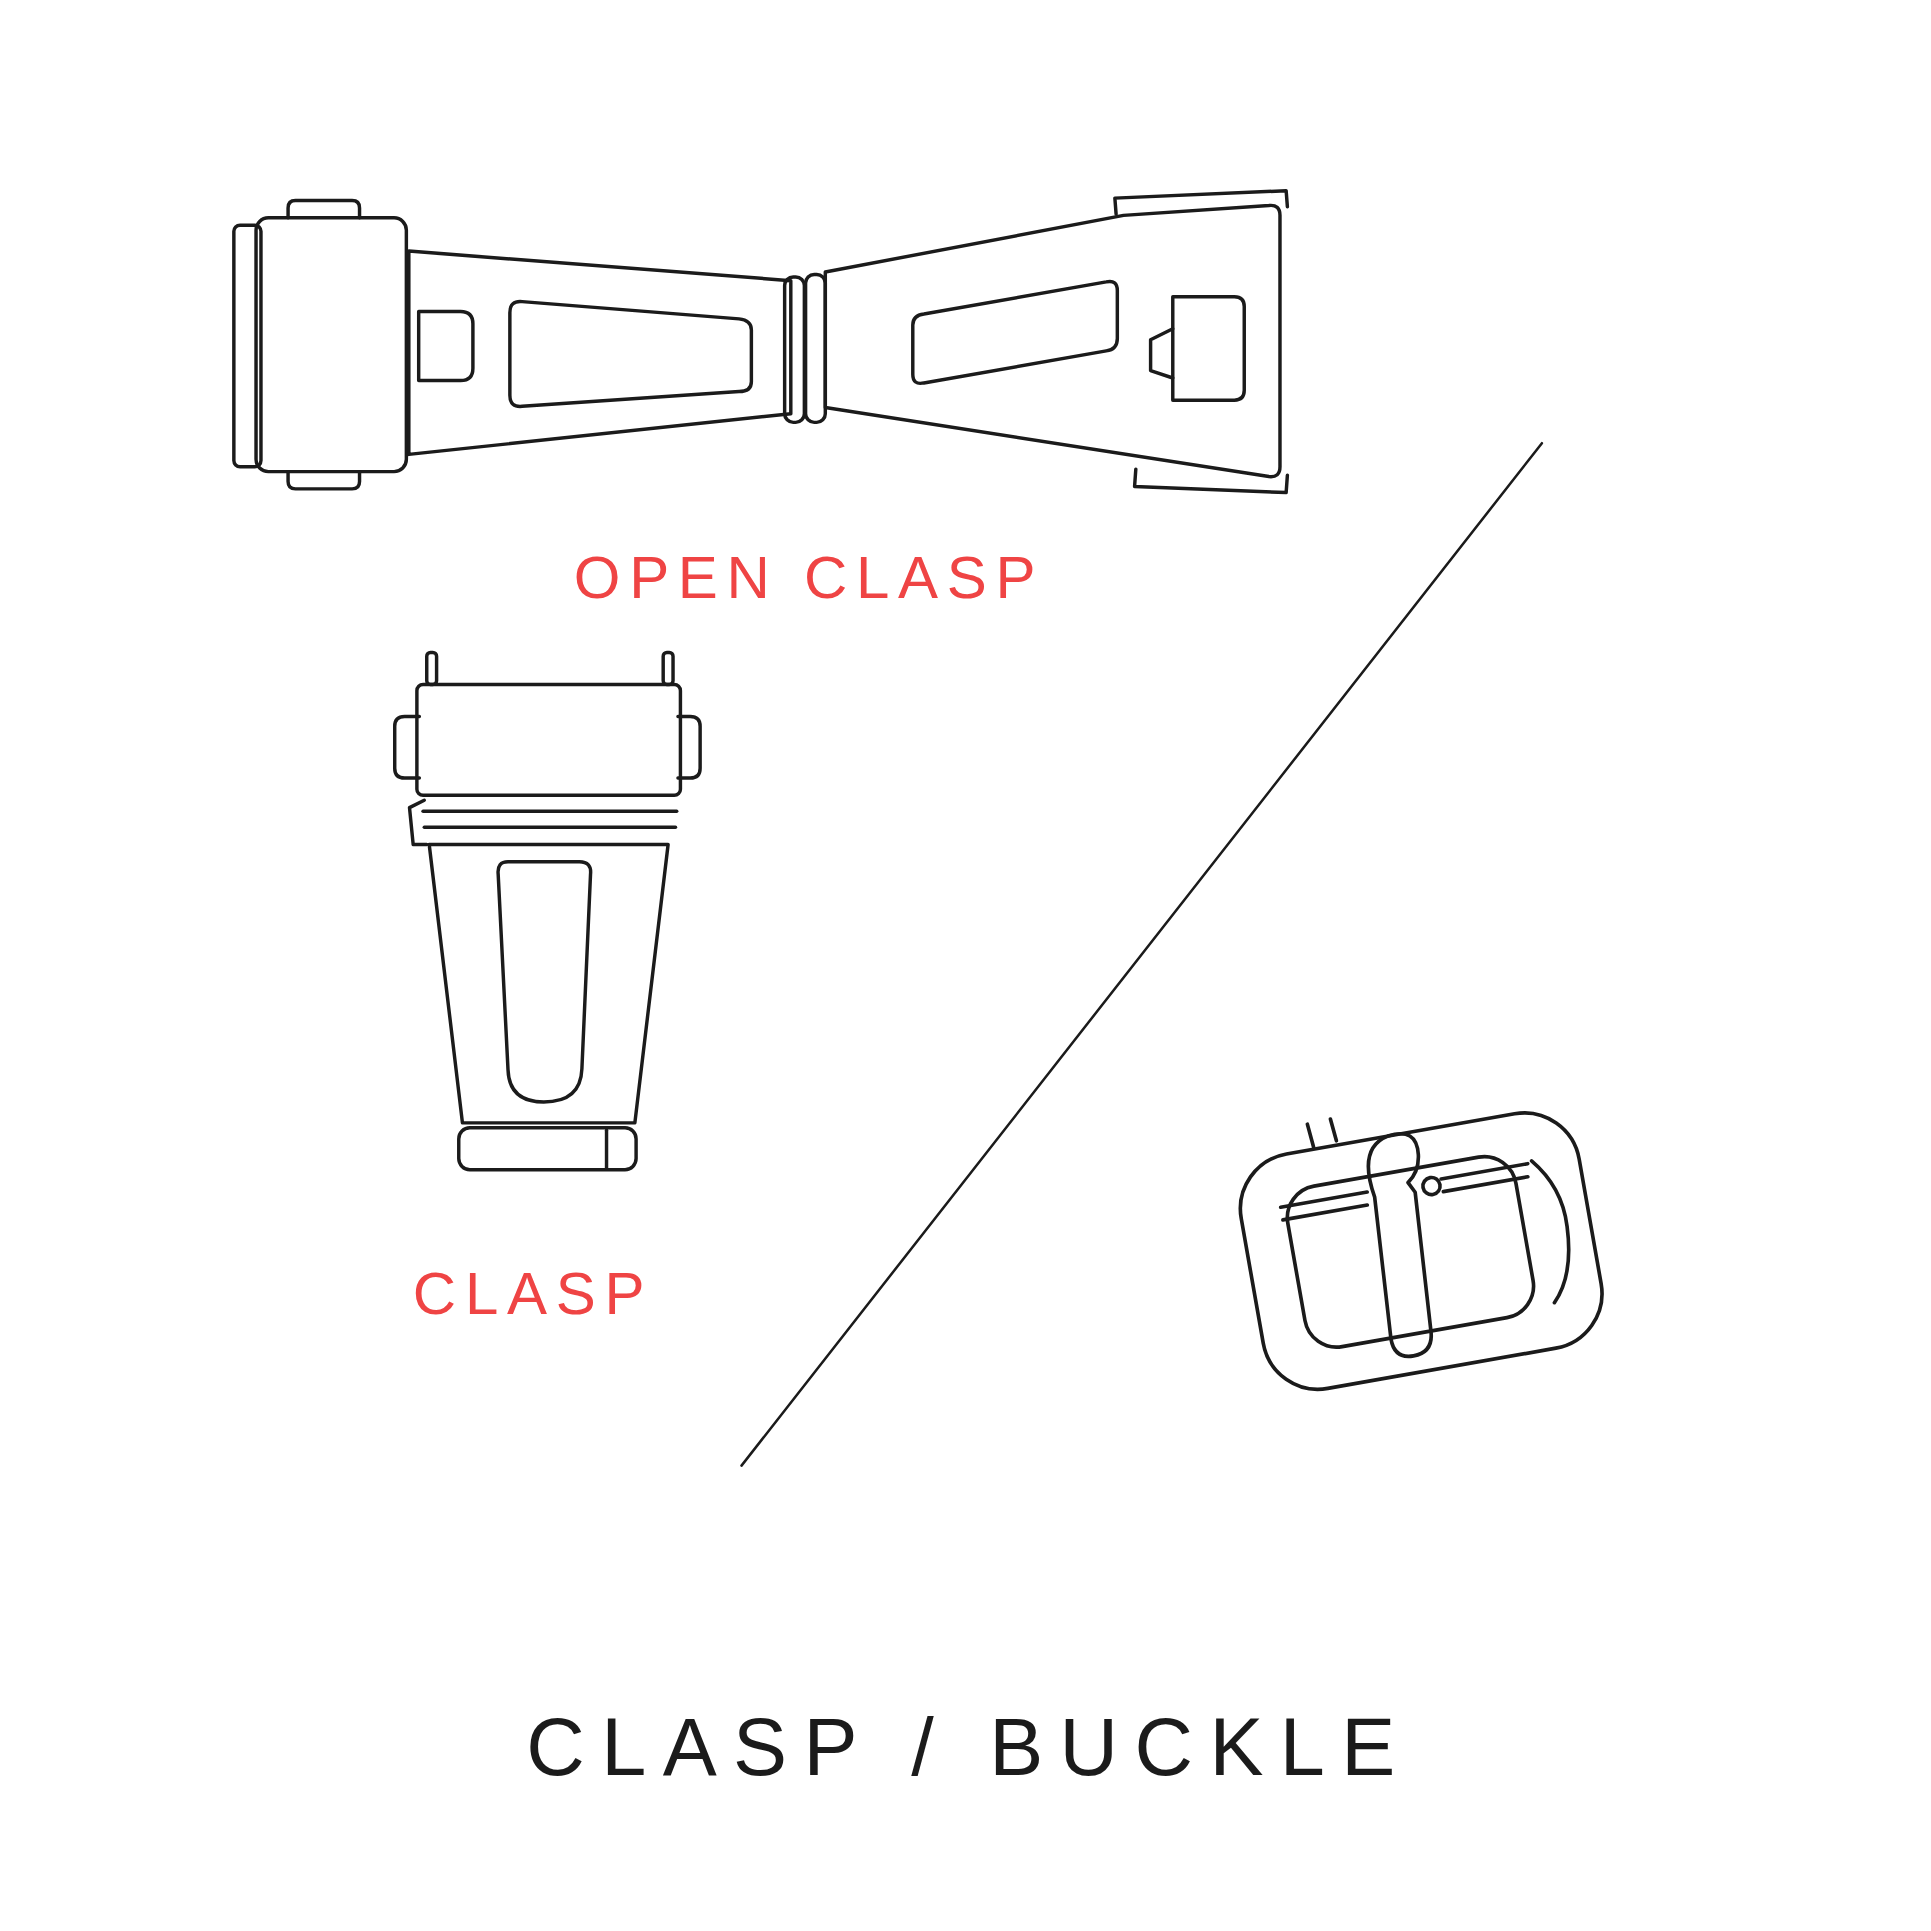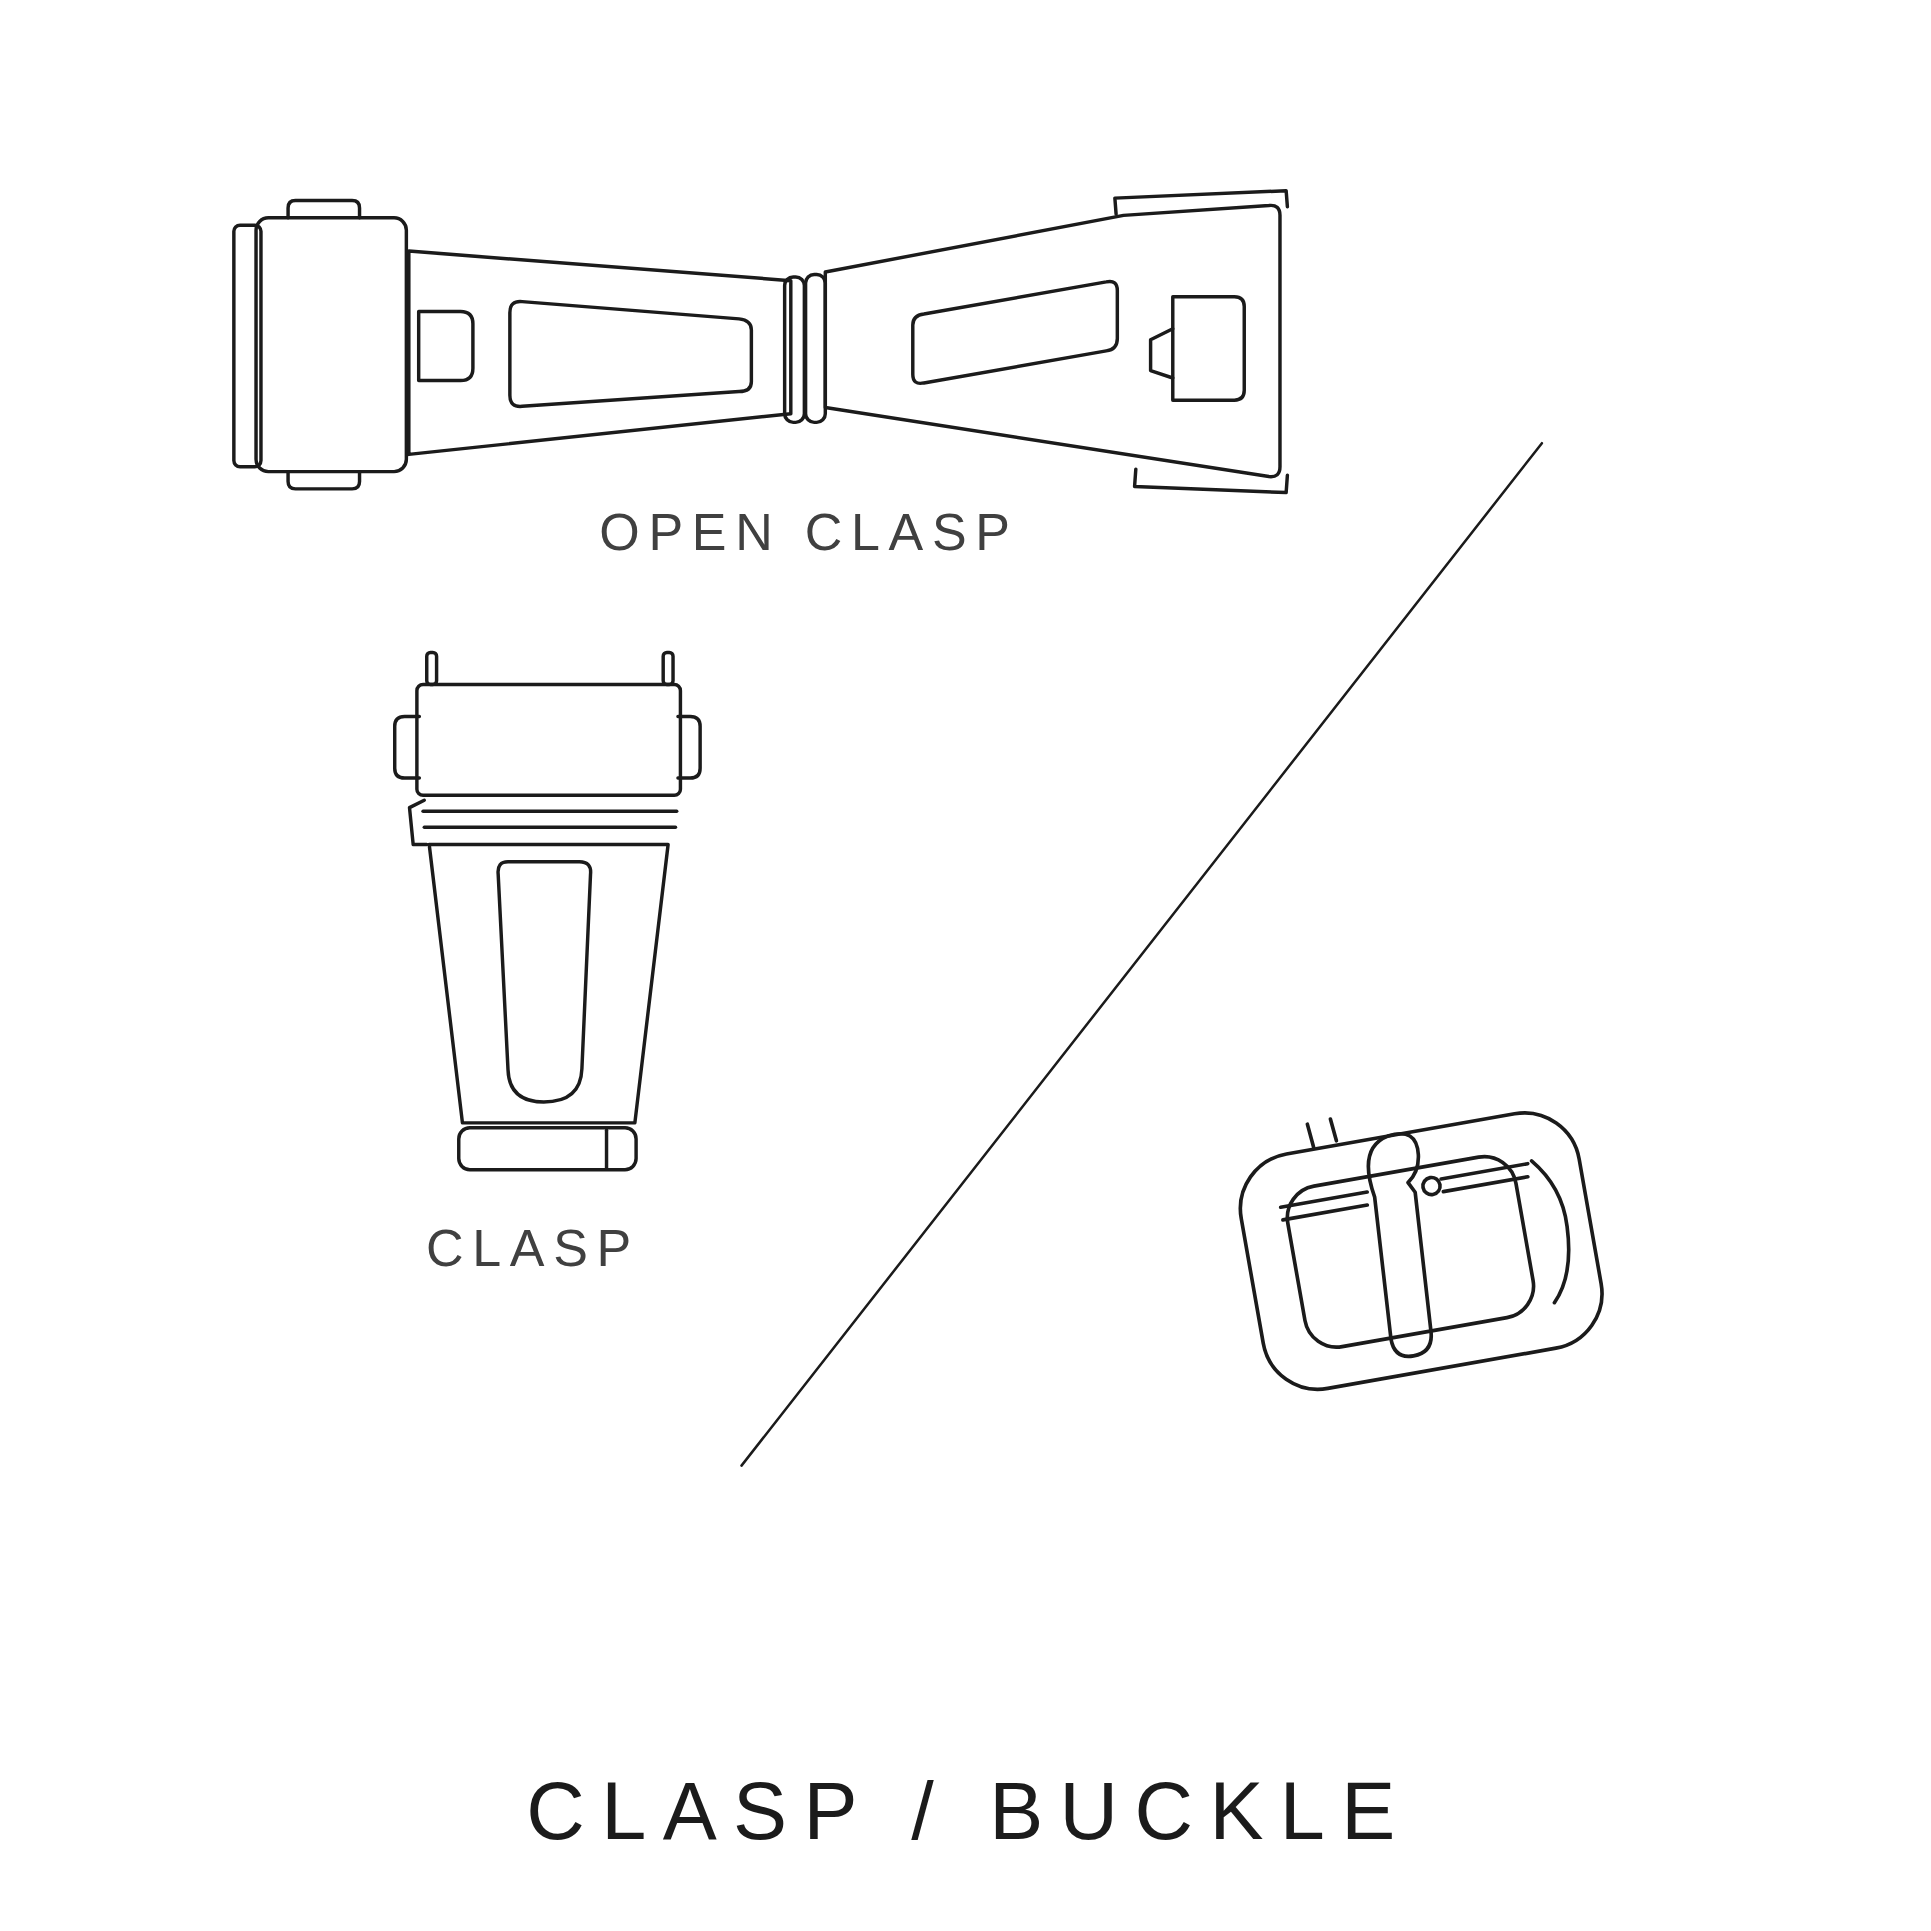--- a/index.html
+++ b/index.html
@@ -32,32 +32,33 @@
     stroke-linecap: round;
   }
   .open-clasp   { left: 224px;  top: 183px;  width: 1072px; height: 321px; }
   .closed-clasp { left: 382px;  top: 650px;  width: 321px;  height: 532px; }
   .buckle       { left: 1228px; top: 1089px; width: 386px;  height: 322px; }
   .divider-svg  { left: 0; top: 0; width: 1931px; height: 1931px; pointer-events: none; }
 
   .caption {
     position: absolute;
     transform: translateX(-50%);
-    color: #404040;
-    font-size: 52px;
+    color: #ef4444;
+    font-size: 60px;
     letter-spacing: 8.7px;
     white-space: nowrap;
+    margin-top: 41px;
   }
   .open-clasp-caption { left: 809px; top: 502px; }
   .closed-caption     { left: 533px; top: 1218px; }
 
   .page-title {
     position: absolute;
     left: 969px;
-    top: 1765px;
+    top: 1701px;
     transform: translateX(-50%);
     margin: 0;
     color: #1b1b1b;
     font-size: 81px;
     font-weight: 500;
     letter-spacing: 16.4px;
     white-space: nowrap;
   }
 </style>
 </head>

